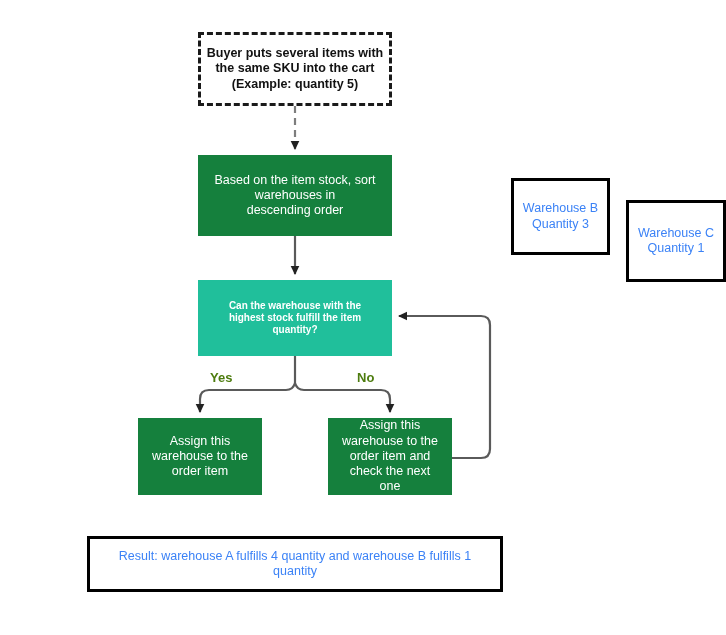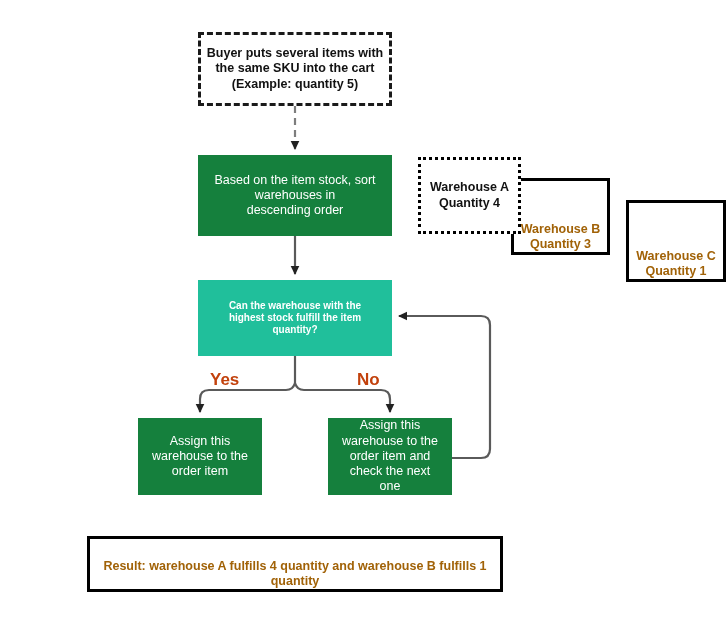--- a/index.html
+++ b/index.html
@@ -57,40 +57,39 @@
     color: #ffffff;
     font-size: 10px;
     font-weight: bold;
     border: none;
   }
 
   
   .n-solid {
     border: 3px solid #000000;
     background: #ffffff;
-    color: #a16207;
+    color: #3b82f6;
     font-size: 12.5px;
-    font-weight: bold;
-    align-items: flex-end;
+    font-weight: normal;
   }
 
   
   .n-dotted {
     border: 3px dotted #000000;
     background: #ffffff;
     color: #121212;
     font-size: 12.5px;
     font-weight: bold;
   }
 
   .edge-label {
     position: absolute;
-    font-size: 17px;
+    font-size: 13px;
     font-weight: bold;
-    color: #c2410c;
+    color: #4d7c0f;
     white-space: nowrap;
   }
 
   svg.wires {
     position: absolute;
     left: 0;
     top: 0;
     width: 726px;
     height: 635px;
     overflow: visible;
@@ -140,24 +139,20 @@
   <div class="node n-solid" style="left:626px; top:200px; width:100px; height:82px; z-index:1;">
     <span class="node-text">Warehouse C
 Quantity 1</span>
   </div>
 
   <div class="node n-solid" style="left:511px; top:178px; width:99px; height:77px; z-index:2;">
     <span class="node-text">Warehouse B
 Quantity 3</span>
   </div>
 
-  <div class="node n-dotted" style="left:418px; top:157px; width:103px; height:77px; z-index:3;">
-    <span class="node-text">Warehouse A
-Quantity 4</span>
-  </div>
 
   <div class="node n-teal" style="left:198px; top:280px; width:194px; height:76px;">
     <span class="node-text">Can the warehouse with the
 highest stock fulfill the item
 quantity?</span>
   </div>
 
   <div class="edge-label" style="left:210px; top:370px;">Yes</div>
   <div class="edge-label" style="left:357px; top:370px;text-align:right;">No</div>
 

